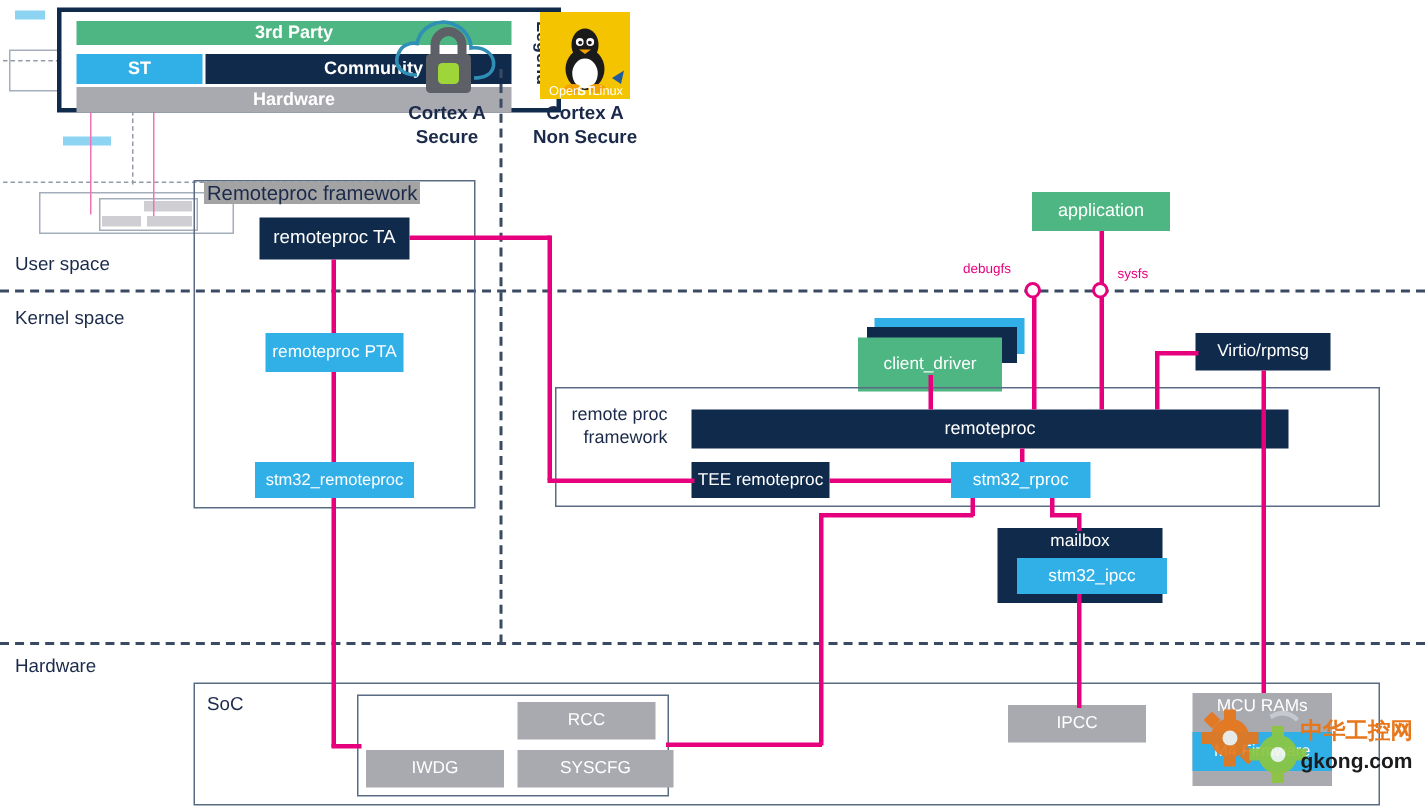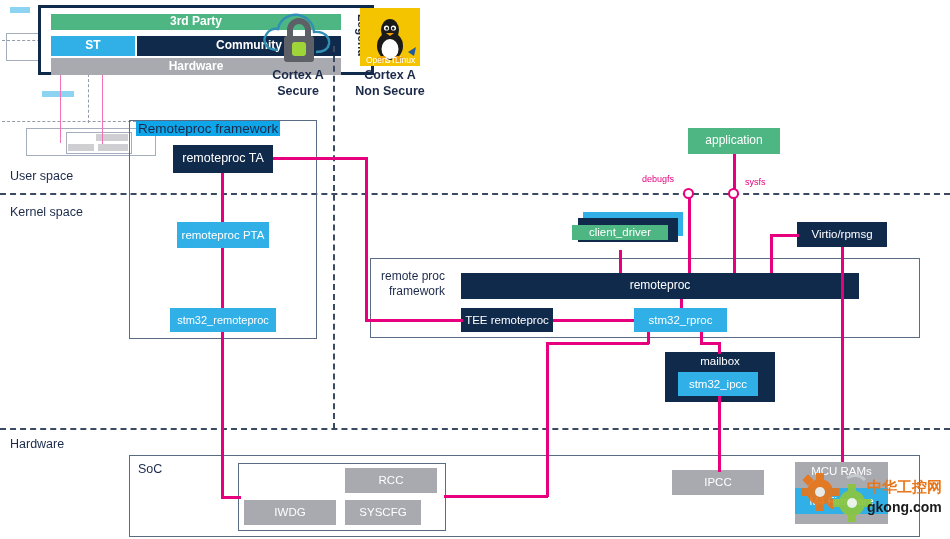--- a/index.html
+++ b/index.html
@@ -141,39 +141,39 @@
 
   <div class="dashdot-h" style="left:0px;top:193px;width:950px;"></div>
   <div class="dashdot-h" style="left:0px;top:428px;width:950px;"></div>
   <div class="dashdot-v" style="left:333px;top:46px;height:383px;"></div>
 
   <div class="lbl" style="left:10px;top:169px;font-size:12.5px;">User space</div>
   <div class="lbl" style="left:10px;top:205px;font-size:12.5px;">Kernel space</div>
   <div class="lbl" style="left:10px;top:437px;font-size:12.5px;">Hardware</div>
 
   <div class="container" style="left:129px;top:120px;width:188px;height:219px;"></div>
-  <div class="lbl" style="left:136px;top:121px;font-size:13.5px;background:#0ea5e9;padding:0 2px;text-align:right;">Remoteproc framework</div>
+  <div class="lbl" style="left:136px;top:121px;font-size:13.5px;background:#a3a3a3;padding:0 2px;text-align:right;">Remoteproc framework</div>
 
   <div class="blk navy" style="left:173px;top:145px;width:100px;height:28px;font-size:12.5px;">
     <span>remoteproc TA</span>
   </div>
   <div class="blk lblue" style="left:177px;top:222px;width:92px;height:26px;font-size:11.5px;">
     <span>remoteproc PTA</span>
   </div>
   <div class="blk lblue" style="left:170px;top:308px;width:106px;height:24px;font-size:11px;">
     <span>stm32_remoteproc</span>
   </div>
 
   <div class="blk green" style="left:688px;top:128px;width:92px;height:26px;font-size:12px;">
     <span>application</span>
   </div>
 
   <div class="blk lblue" style="left:583px;top:212px;width:100px;height:24px;"></div>
   <div class="blk navy" style="left:578px;top:218px;width:100px;height:24px;"></div>
-  <div class="blk green" style="left:572px;top:225px;width:96px;height:15px;font-size:11.5px;">
+  <div class="blk green" style="left:572px;top:225px;width:96px;height:36px;font-size:11.5px;">
     <span>client_driver</span>
   </div>
 
   <div class="blk navy" style="left:797px;top:222px;width:90px;height:25px;font-size:11.5px;">
     <span>Virtio/rpmsg</span>
   </div>
 
   <div class="container" style="left:370px;top:258px;width:550px;height:80px;"></div>
   <div class="lbl" style="left:381px;top:269px;font-size:12px;line-height:1.25;text-align:right;">
     <span>remote proc</span><br>
@@ -185,40 +185,40 @@
   <div class="blk navy" style="left:461px;top:308px;width:92px;height:24px;font-size:11.5px;">
     <span>TEE remoteproc</span>
   </div>
   <div class="blk lblue" style="left:634px;top:308px;width:93px;height:24px;font-size:11.5px;">
     <span>stm32_rproc</span>
   </div>
 
   <div class="blk navy" style="left:665px;top:352px;width:110px;height:50px;font-size:11.5px;align-items:flex-start;padding-top:3px;">
     <span>mailbox</span>
   </div>
-  <div class="blk lblue" style="left:678px;top:372px;width:80px;height:24px;font-size:11.5px;">
+  <div class="blk lblue" style="left:678px;top:372px;width:100px;height:24px;font-size:11.5px;">
     <span>stm32_ipcc</span>
   </div>
 
   <div class="circle" style="left:683px;top:188px;"></div>
   <div class="circle" style="left:728px;top:188px;"></div>
   <div class="pinklbl" style="left:642px;top:174px;">debugfs</div>
   <div class="pinklbl" style="left:745px;top:177px;">sysfs</div>
 
   <div class="container" style="left:129px;top:455px;width:791px;height:82px;"></div>
   <div class="lbl" style="left:138px;top:462px;font-size:12.5px;">SoC</div>
 
   <div class="container" style="left:238px;top:463px;width:208px;height:68px;"></div>
   <div class="blk gray" style="left:345px;top:468px;width:92px;height:25px;font-size:11.5px;color:#ffffff;">
     <span>RCC</span>
   </div>
   <div class="blk gray" style="left:244px;top:500px;width:92px;height:25px;font-size:11.5px;color:#ffffff;">
     <span>IWDG</span>
   </div>
-  <div class="blk gray" style="left:345px;top:500px;width:76px;height:25px;font-size:11.5px;color:#ffffff;">
+  <div class="blk gray" style="left:345px;top:500px;width:104px;height:25px;font-size:11.5px;color:#ffffff;">
     <span>SYSCFG</span>
   </div>
 
   <div class="blk gray" style="left:672px;top:470px;width:92px;height:25px;font-size:11.5px;color:#ffffff;">
     <span>IPCC</span>
   </div>
 
   <div class="blk gray" style="left:795px;top:462px;width:93px;height:62px;font-size:11.5px;align-items:flex-start;justify-content:center;padding-top:3px;color:#ffffff;">
     <span>MCU RAMs</span>
   </div>

